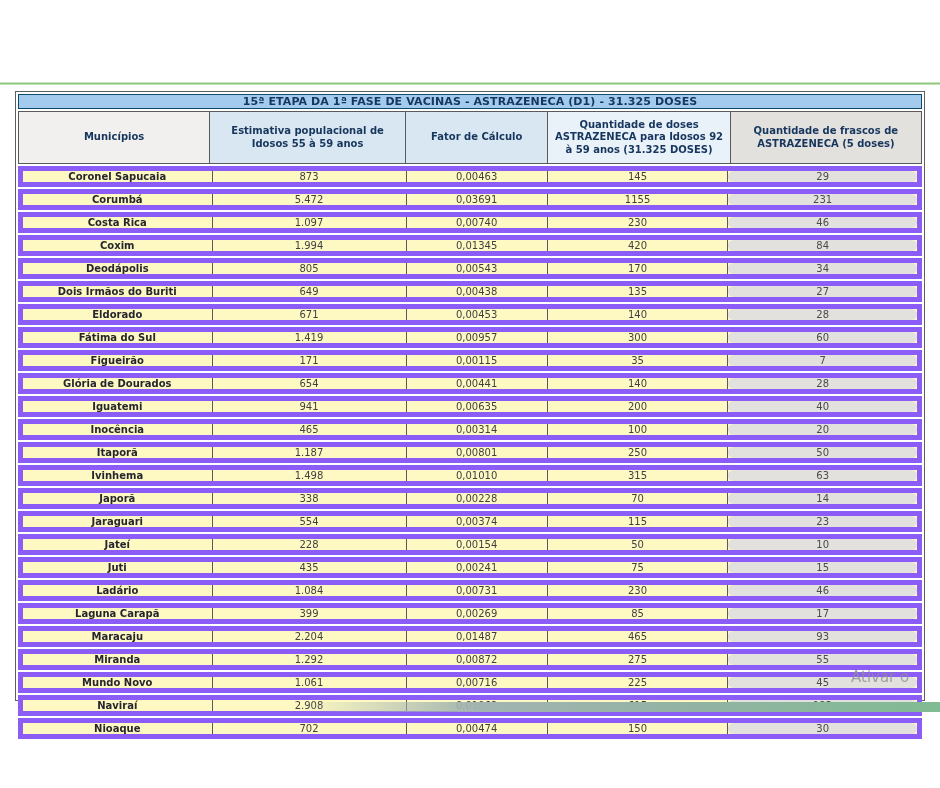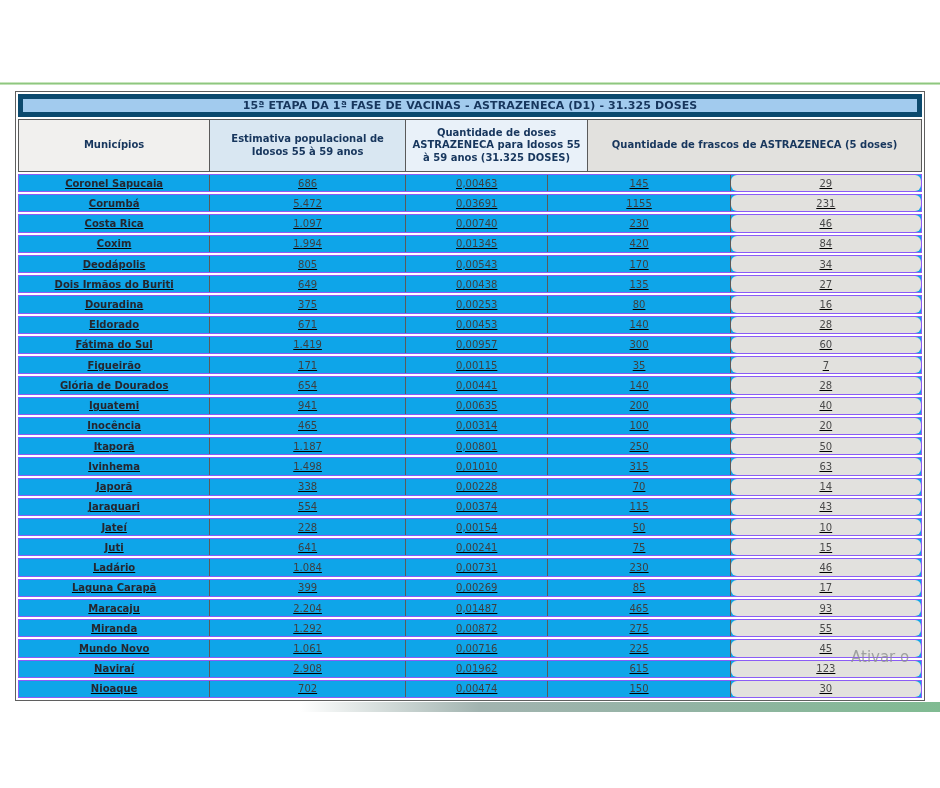--- a/index.html
+++ b/index.html
@@ -23,21 +23,21 @@
     border:1px solid #5f5f5f;
     background:#ffffff;
     padding:2px;
     display:flex;
     flex-direction:column;
     gap:2px;
   }
   .title-row{
     flex:0 0 15px;
     box-sizing:border-box;
-    border:5px solid #0c4a6e;
+    border:1px solid #0c4a6e;
     background:#a2cbee;
     display:flex;align-items:center;justify-content:center;
     font-size:11px;font-weight:bold;color:#17365d;
     letter-spacing:0.1px;
   }
   .header-row{
     flex:0 0 53px;
     box-sizing:border-box;
     border:1px solid #5a5a5a;
     display:flex;
@@ -57,24 +57,23 @@
   .hc3{flex:0 0 15.8%;background:#d9e7f2;}
   .hc4{flex:0 0 20.2%;background:#e9f1f9;}
   .hc5{flex:1 1 auto;background:#e2e1de;}
   .tbody{
     flex:1 1 auto;
     display:flex;flex-direction:column;gap:2px;
   }
   .trow{
     flex:1 1 auto;
     box-sizing:border-box;
-    border:1px solid #8b5cf6;
+    border:5px solid #8b5cf6;
     display:flex;
-    background:#0ea5e9;
-    text-decoration:underline;
+    background:#fef9c3;
   }
   .cell{
     box-sizing:border-box;
     border-right:1px solid #5a5a5a;
     display:flex;align-items:center;justify-content:center;
     font-size:10px;color:#3f3f3f;
     white-space:nowrap;
     overflow:hidden;
   }
   .cell:last-child{border-right:none;}
@@ -87,47 +86,48 @@
     position:absolute;
     left:300px;top:702px;width:640px;height:10px;
     background:linear-gradient(to right,
       rgba(160,180,176,0) 0%,
       #a2b4b0 28%,
       #93b3a4 60%,
       #80bb92 100%);
   }
   .watermark{
     position:absolute;
-    left:851px;top:648px;
+    left:851px;top:668px;
     font-size:15px;
     color:#8e9190;
     opacity:0.8;
     white-space:nowrap;
     pointer-events:none;
   }
 </style>
 </head>
 <body>
 
 <div class="green-rule"></div>
 
 <div class="doc-table">
   <div class="title-row">15ª ETAPA DA 1ª FASE DE VACINAS - ASTRAZENECA (D1) - 31.325 DOSES</div>
 
   <div class="header-row">
     <div class="hcell hc1">Municípios</div>
     <div class="hcell hc2">Estimativa populacional de Idosos 55 à 59 anos</div>
-    <div class="hcell hc4">Quantidade de doses ASTRAZENECA para Idosos 55 à 59 anos  (31.325 DOSES)</div>
+    <div class="hcell hc3">Fator de Cálculo</div>
+    <div class="hcell hc4">Quantidade de doses ASTRAZENECA para Idosos 92 à 59 anos  (31.325 DOSES)</div>
     <div class="hcell hc5">Quantidade de frascos de ASTRAZENECA (5 doses)</div>
   </div>
 
   <div class="tbody">
       <div class="trow">
         <div class="cell c1">Coronel Sapucaia</div>
-        <div class="cell c2">686</div>
+        <div class="cell c2">873</div>
         <div class="cell c3">0,00463</div>
         <div class="cell c4">145</div>
         <div class="cell c5">29</div>
       </div>
       <div class="trow">
         <div class="cell c1">Corumbá</div>
         <div class="cell c2">5.472</div>
         <div class="cell c3">0,03691</div>
         <div class="cell c4">1155</div>
         <div class="cell c5">231</div>
@@ -154,27 +154,20 @@
         <div class="cell c5">34</div>
       </div>
       <div class="trow">
         <div class="cell c1">Dois Irmãos do Buriti</div>
         <div class="cell c2">649</div>
         <div class="cell c3">0,00438</div>
         <div class="cell c4">135</div>
         <div class="cell c5">27</div>
       </div>
       <div class="trow">
-        <div class="cell c1">Douradina</div>
-        <div class="cell c2">375</div>
-        <div class="cell c3">0,00253</div>
-        <div class="cell c4">80</div>
-        <div class="cell c5">16</div>
-      </div>
-      <div class="trow">
         <div class="cell c1">Eldorado</div>
         <div class="cell c2">671</div>
         <div class="cell c3">0,00453</div>
         <div class="cell c4">140</div>
         <div class="cell c5">28</div>
       </div>
       <div class="trow">
         <div class="cell c1">Fátima do Sul</div>
         <div class="cell c2">1.419</div>
         <div class="cell c3">0,00957</div>
@@ -228,32 +221,32 @@
         <div class="cell c2">338</div>
         <div class="cell c3">0,00228</div>
         <div class="cell c4">70</div>
         <div class="cell c5">14</div>
       </div>
       <div class="trow">
         <div class="cell c1">Jaraguari</div>
         <div class="cell c2">554</div>
         <div class="cell c3">0,00374</div>
         <div class="cell c4">115</div>
-        <div class="cell c5">43</div>
+        <div class="cell c5">23</div>
       </div>
       <div class="trow">
         <div class="cell c1">Jateí</div>
         <div class="cell c2">228</div>
         <div class="cell c3">0,00154</div>
         <div class="cell c4">50</div>
         <div class="cell c5">10</div>
       </div>
       <div class="trow">
         <div class="cell c1">Juti</div>
-        <div class="cell c2">641</div>
+        <div class="cell c2">435</div>
         <div class="cell c3">0,00241</div>
         <div class="cell c4">75</div>
         <div class="cell c5">15</div>
       </div>
       <div class="trow">
         <div class="cell c1">Ladário</div>
         <div class="cell c2">1.084</div>
         <div class="cell c3">0,00731</div>
         <div class="cell c4">230</div>
         <div class="cell c5">46</div>

